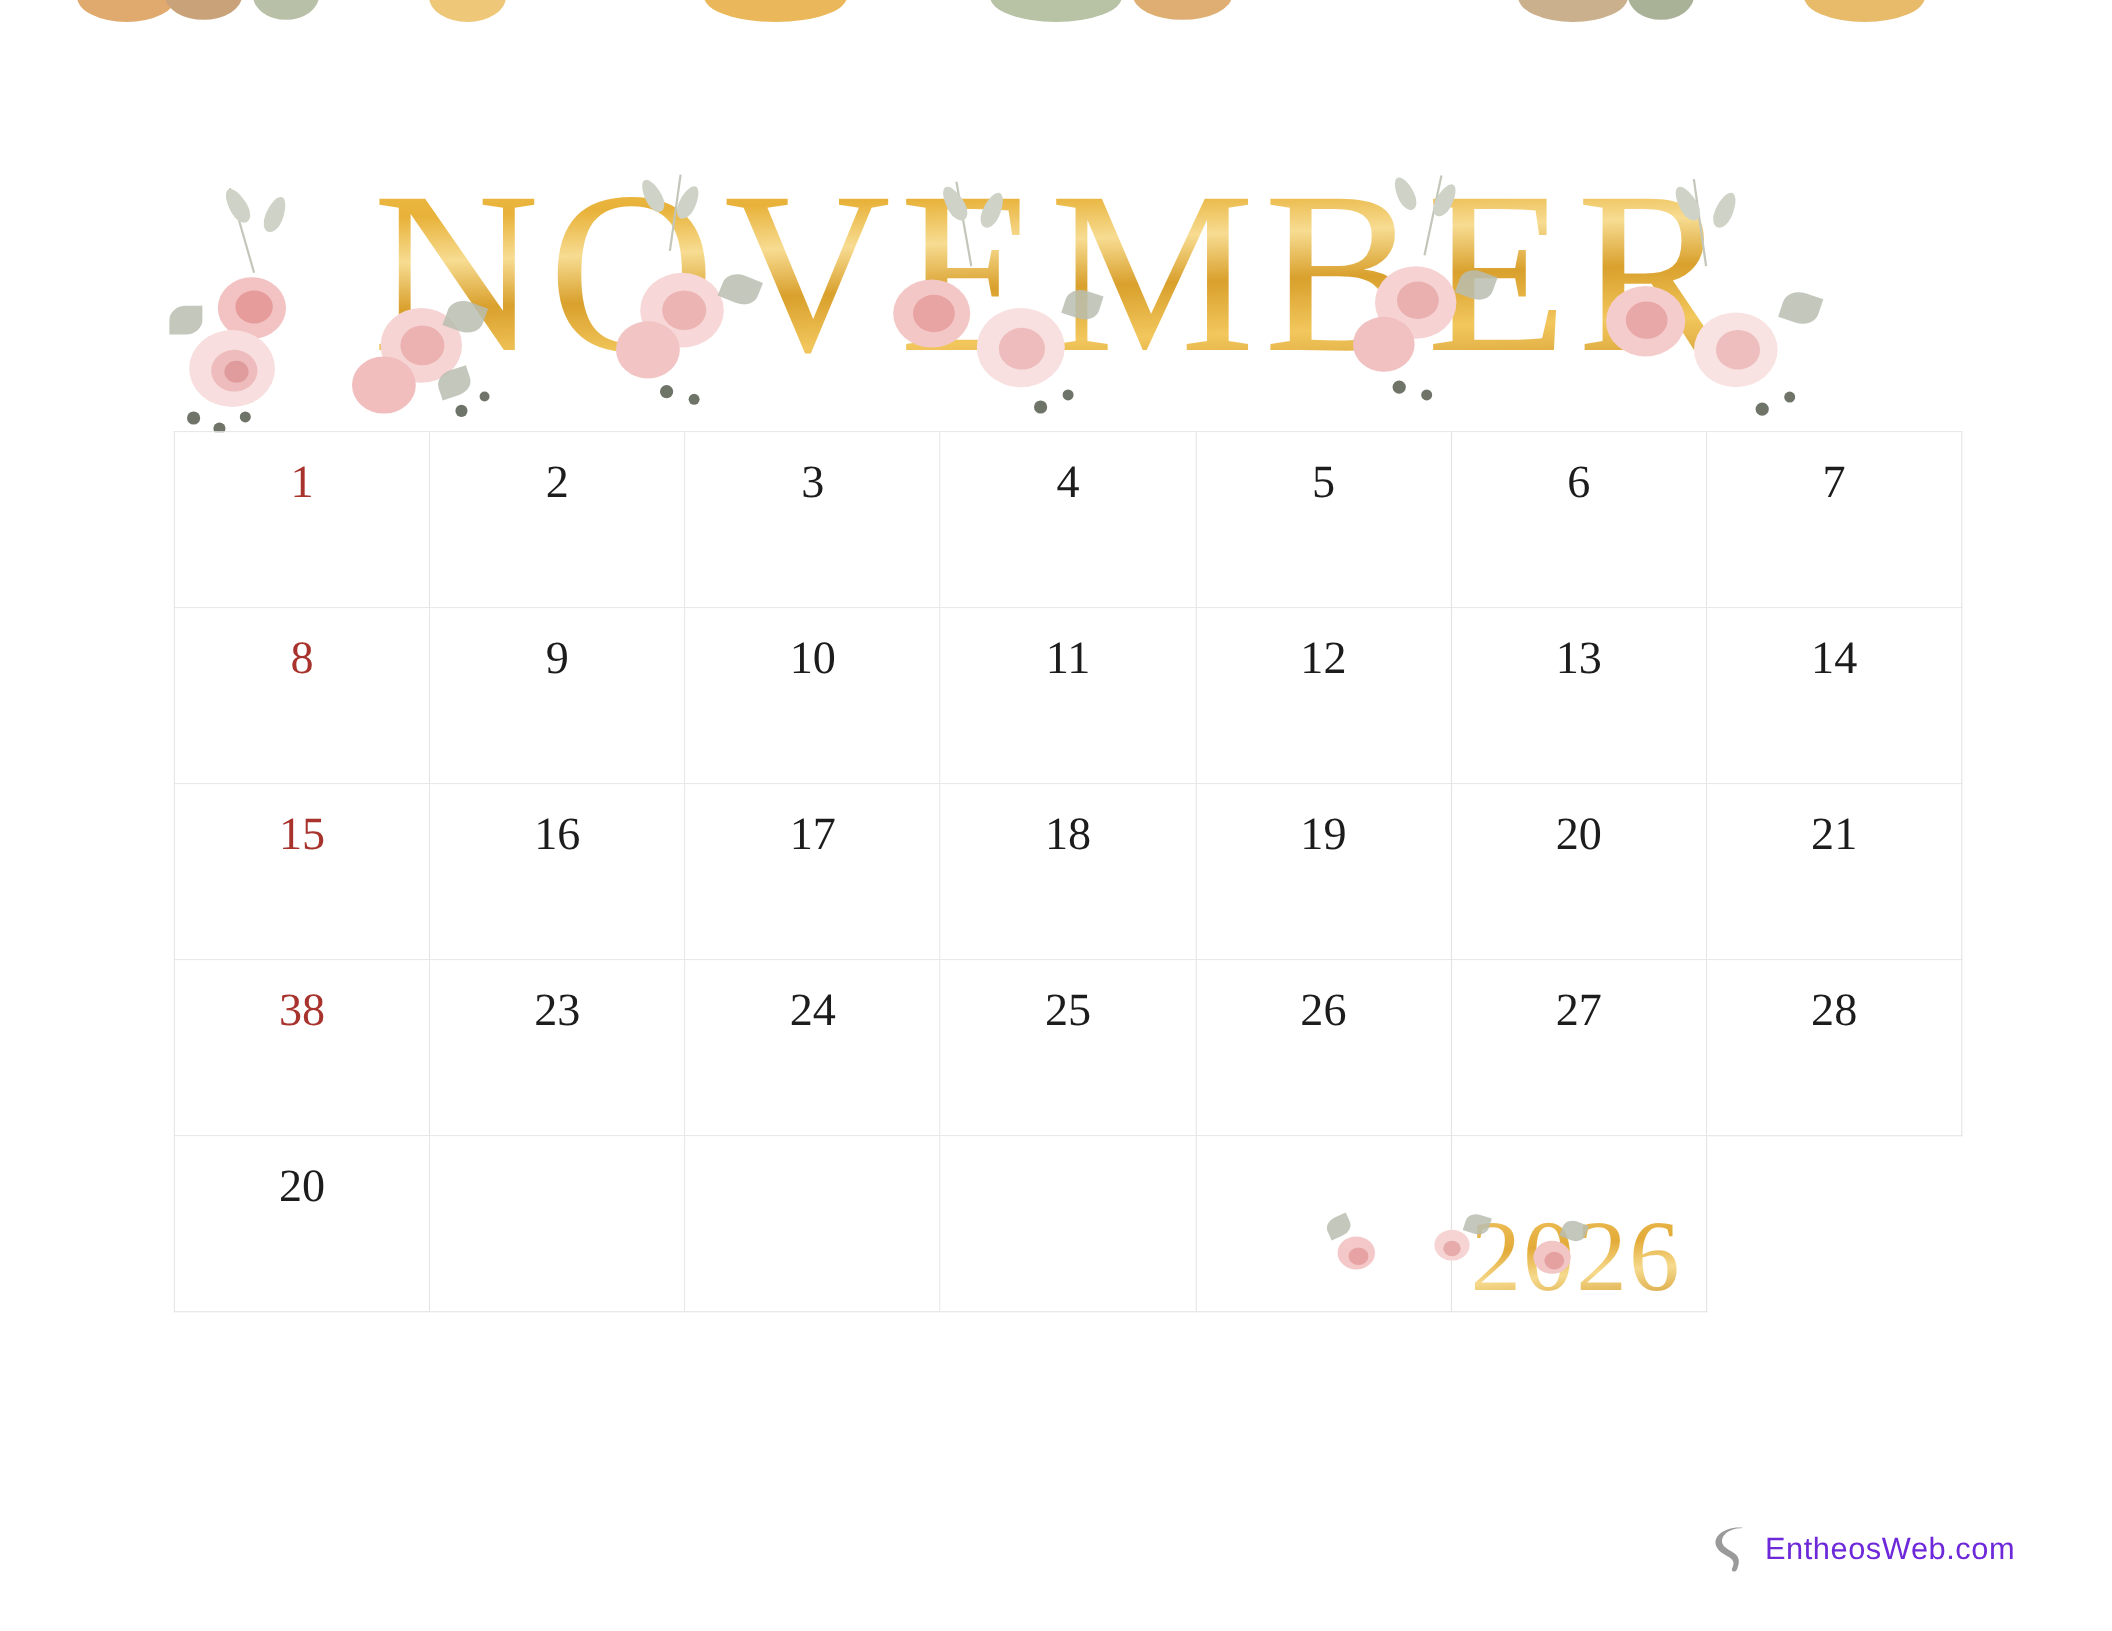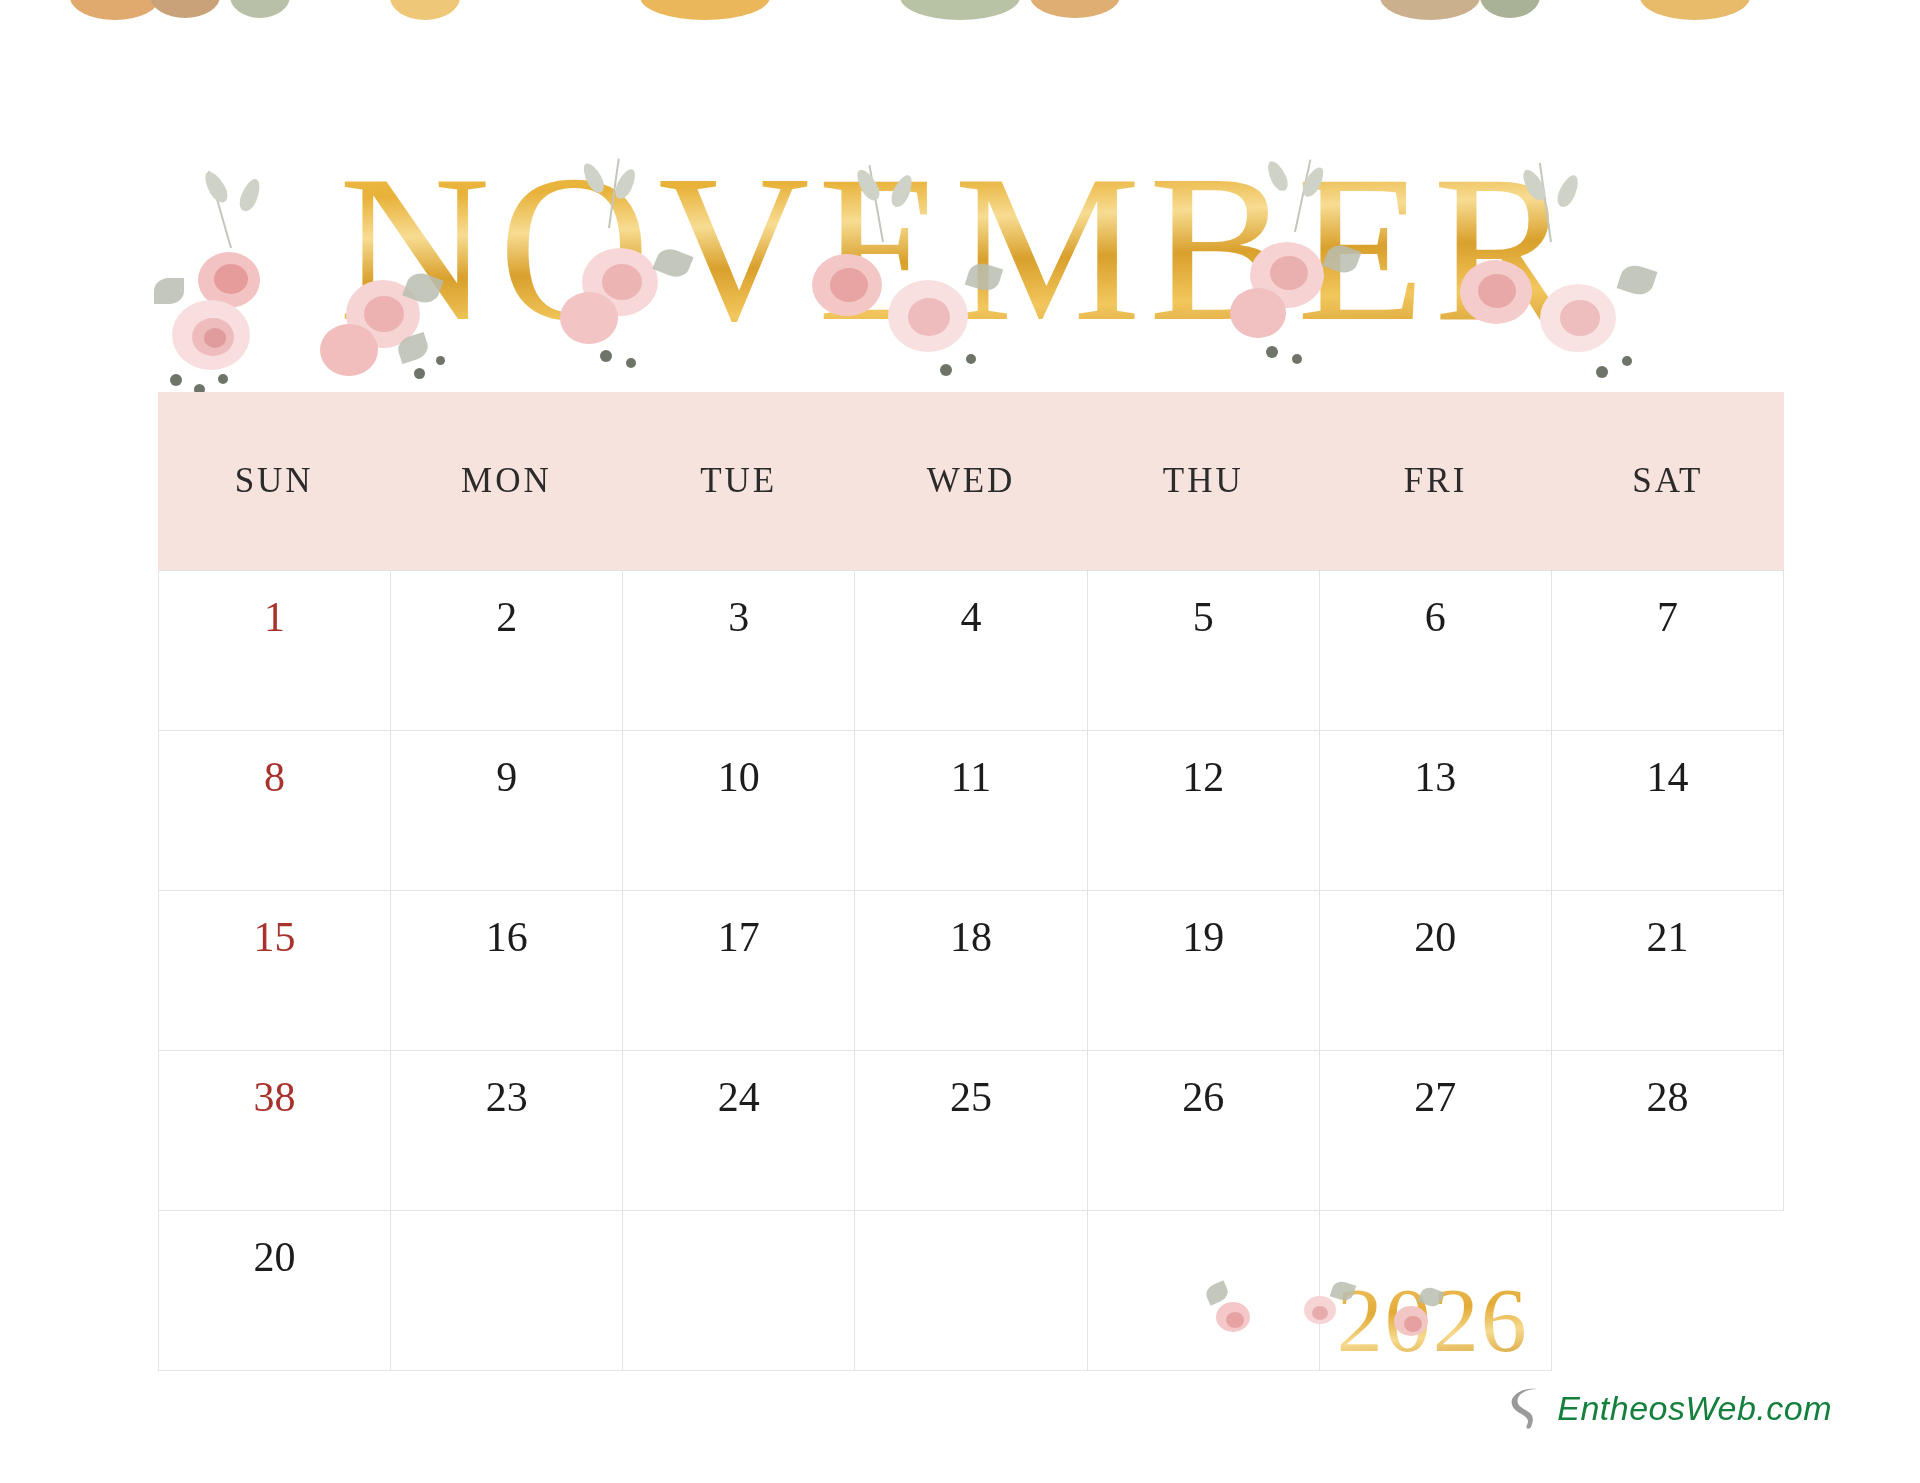--- a/index.html
+++ b/index.html
@@ -161,25 +161,24 @@
     align-items: center;
     gap: 10px;
     color: #8d8d8d;
   }
   .watermark .wm-mark {
     width: 40px;
     height: 46px;
     position: relative;
   }
   .watermark .wm-text {
-    font-size: 34px;
+    font-size: 28px;
     font-family: "Liberation Sans", sans-serif;
-    color: #15803d;
+    color: #6d28d9;
     letter-spacing: .5px;
-    font-style: italic;
   }
 </style>
 </head>
 <body>
 
 <div class="top-strip">
   <div class="blob" style="left:70px;width:90px;height:46px;background:#e0a96d;"></div>
   <div class="blob" style="left:150px;width:70px;height:44px;background:#caa27a;"></div>
   <div class="blob" style="left:230px;width:60px;height:44px;background:#b9c0a8;"></div>
   <div class="blob" style="left:390px;width:70px;height:46px;background:#eec878;"></div>
@@ -261,29 +260,20 @@
     <div class="petal" style="left:48px;top:106px;width:38px;height:34px;background:#e9a8a8;"></div>
     <div class="petal" style="left:110px;top:116px;width:76px;height:68px;background:#f9e2e2;"></div>
     <div class="petal" style="left:130px;top:132px;width:40px;height:36px;background:#eebdbd;"></div>
     <div class="leaf" style="left:190px;top:98px;width:34px;height:28px;transform:rotate(18deg);"></div>
     <div class="berry" style="left:166px;top:198px;width:12px;height:12px;"></div>
     <div class="berry" style="left:192px;top:188px;width:10px;height:10px;"></div>
   </div>
 </div>
 
 <div class="calendar">
-  <div class="weekday-row">
-    <div class="weekday">SUN</div>
-    <div class="weekday">MON</div>
-    <div class="weekday">TUE</div>
-    <div class="weekday">WED</div>
-    <div class="weekday">THU</div>
-    <div class="weekday">FRI</div>
-    <div class="weekday">SAT</div>
-  </div>
 
   <div class="grid">
 
     <div class="cell">
         <span class="daynum sun">1</span>
       </div>
     <div class="cell">
         <span class="daynum">2</span>
       </div>
     <div class="cell">

